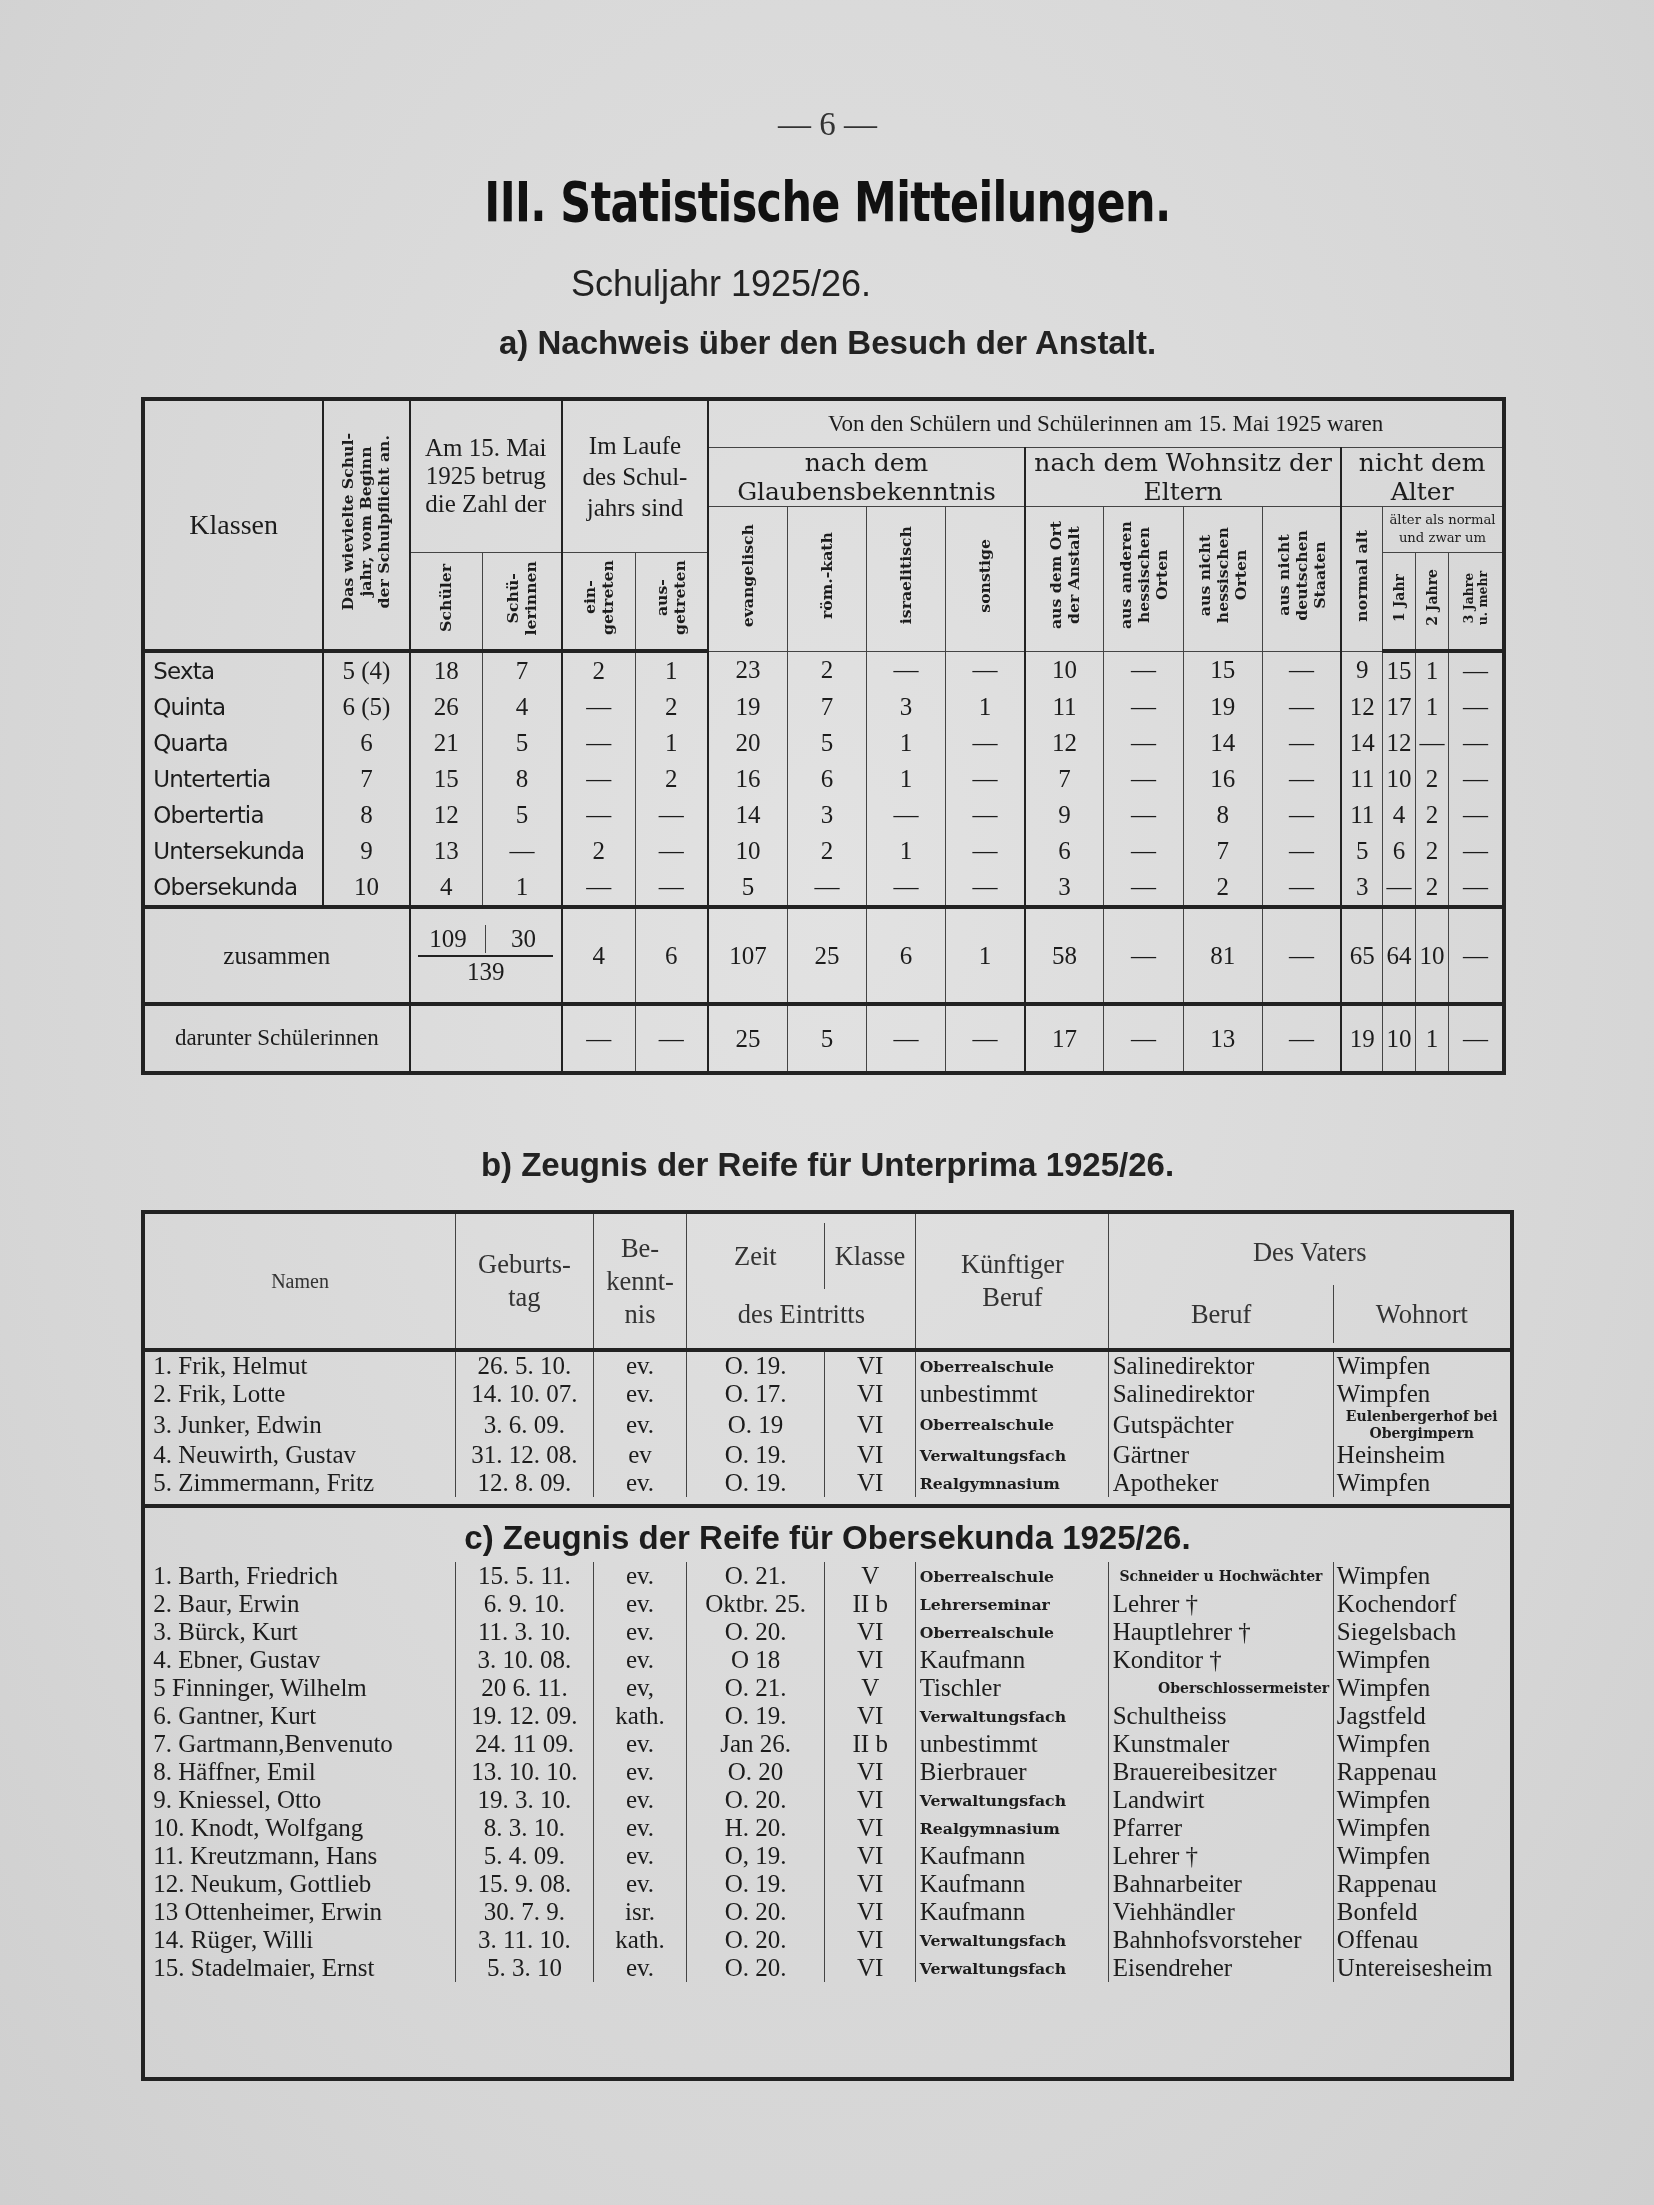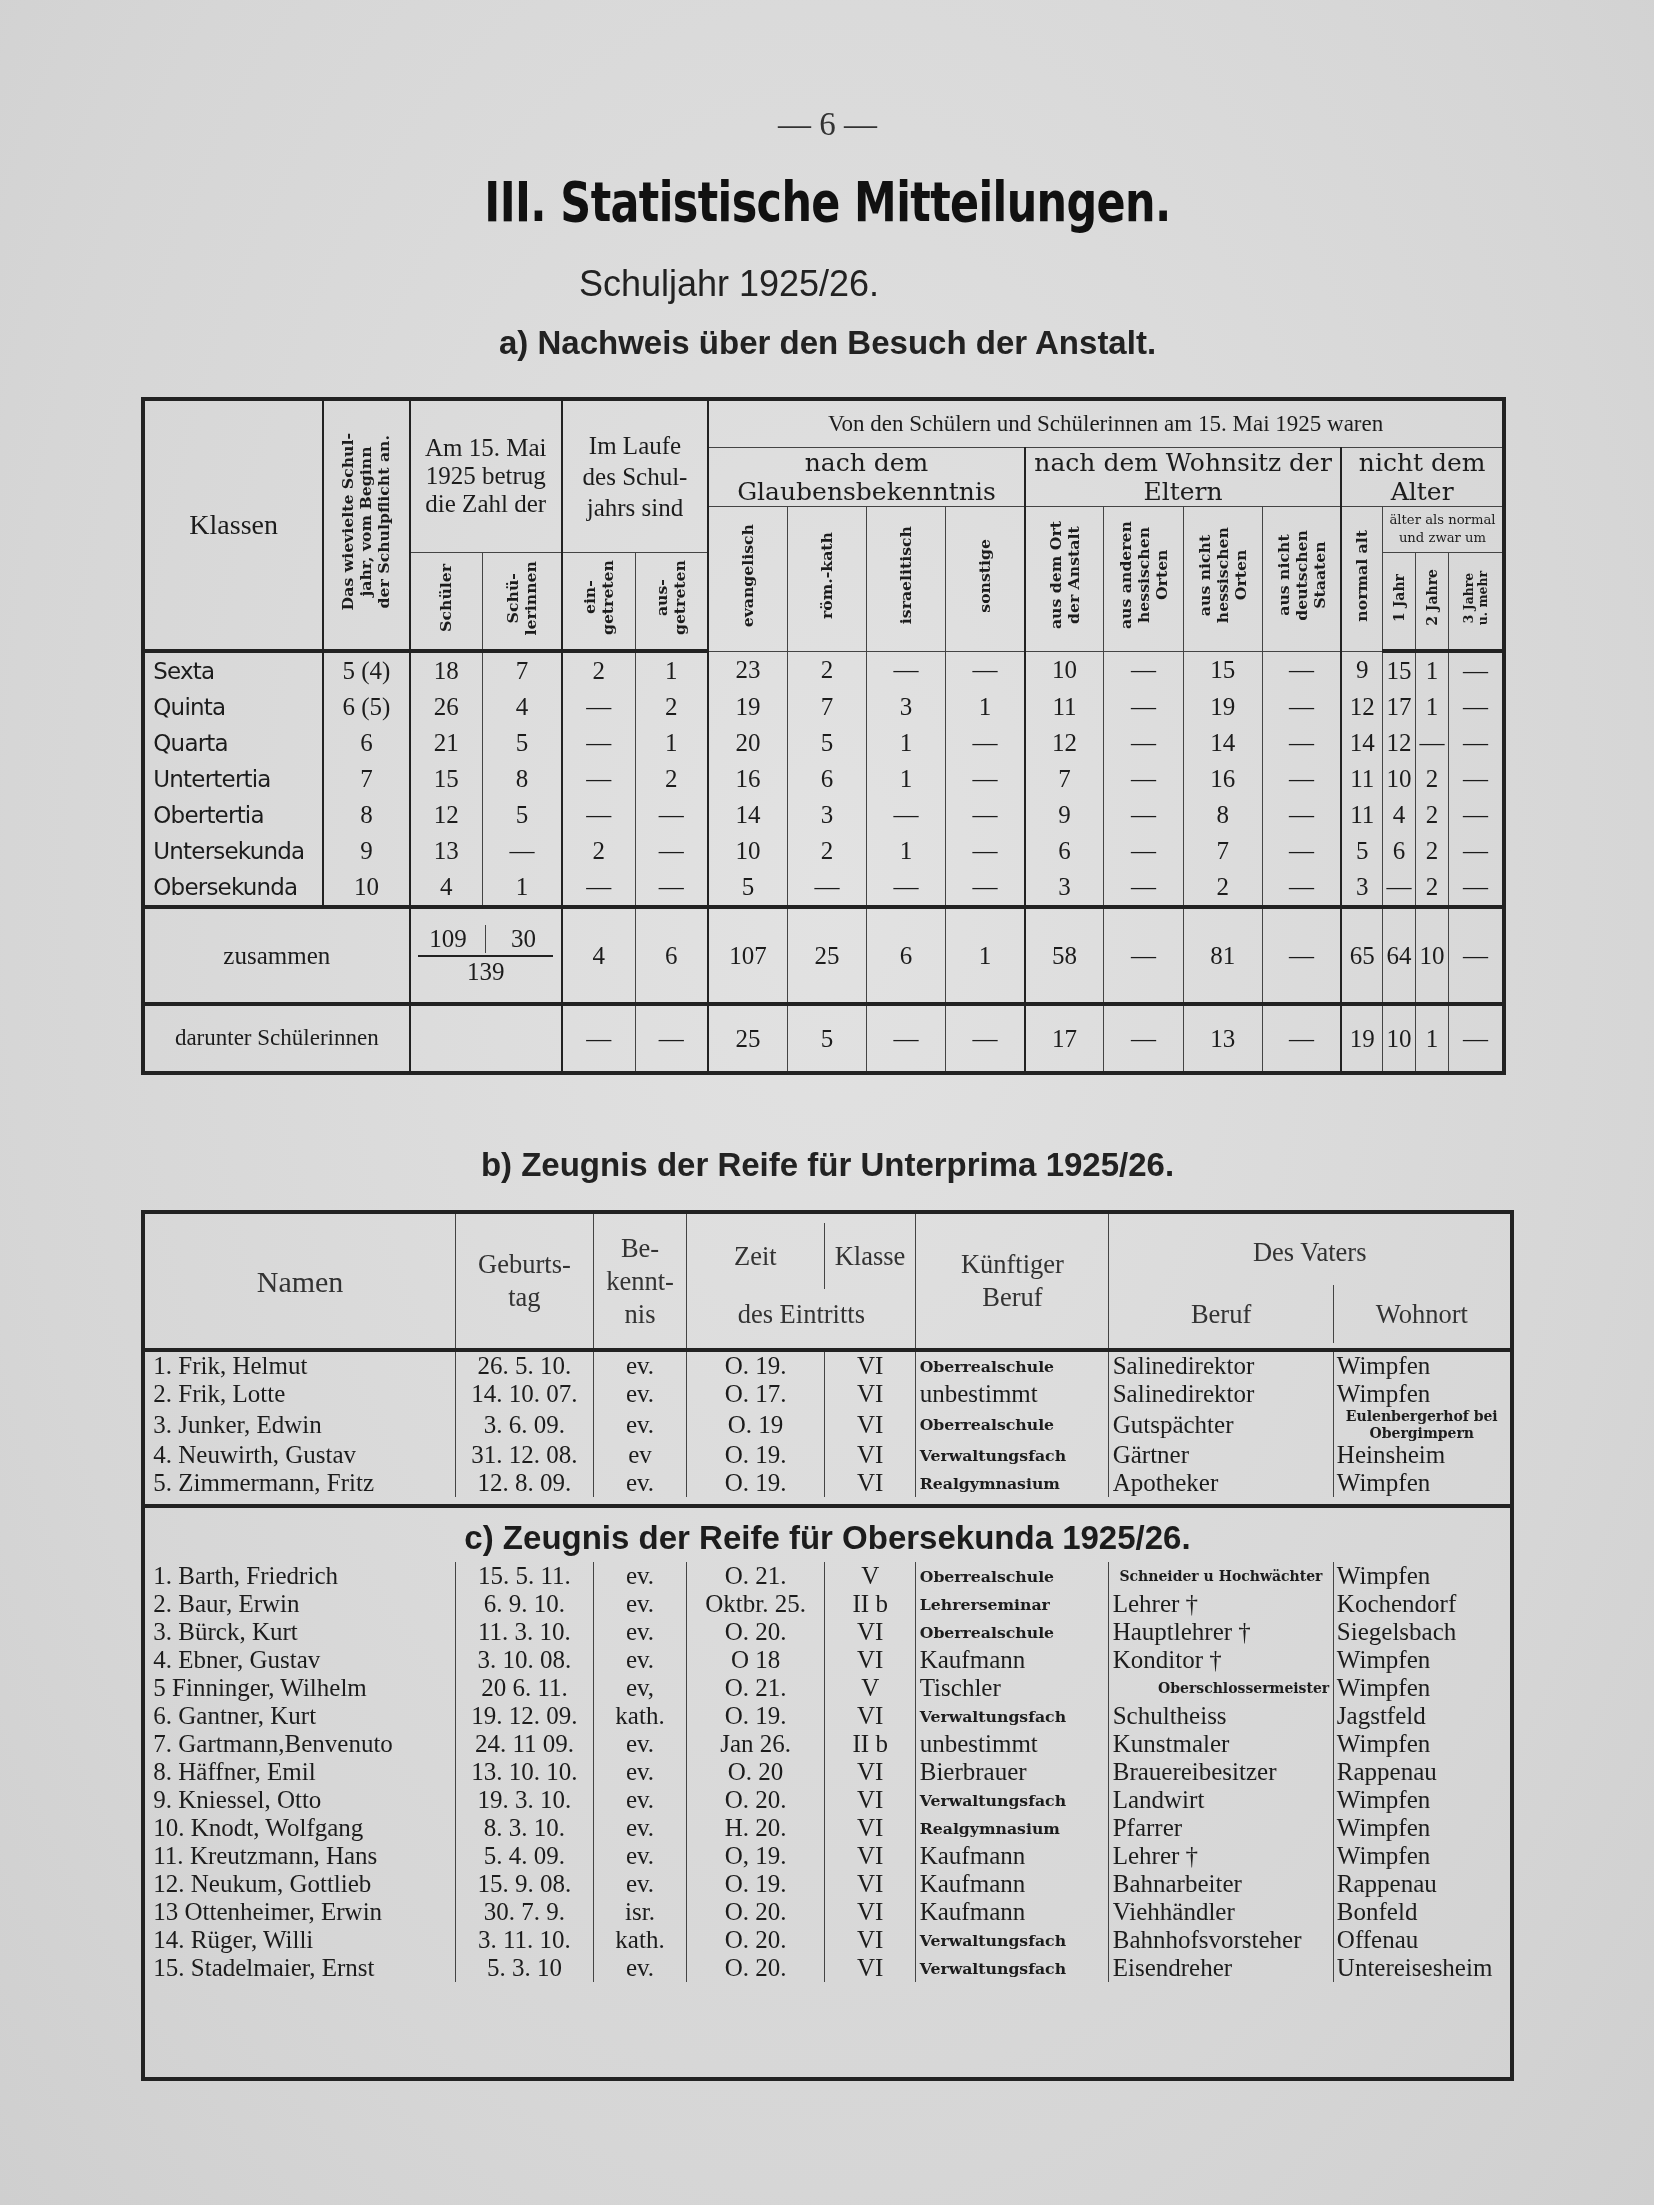--- a/index.html
+++ b/index.html
@@ -4,21 +4,21 @@
 <style>
   html, body { margin:0; padding:0; }
   body { width:1655px; height:2205px; background:#dcdcdc; position:relative; overflow:hidden;
          font-family:"Liberation Serif","DejaVu Serif",serif; color:#1c1c1c; }
   .page { position:absolute; left:0; top:0; width:1655px; height:2205px;
           background: radial-gradient(ellipse at 50% 40%, #e2e2e2 0%, #d6d6d6 70%, #cfcfcf 100%); }
   .pagenum { position:absolute; top:106px; left:0; width:1655px; text-align:center; font-size:33px; color:#333; }
   .title { position:absolute; top:170px; left:0; width:1655px; text-align:center;
            font-family:"DejaVu Sans", sans-serif; font-weight:bold; font-size:55px; letter-spacing:-0.8px;
            transform:scaleX(0.78); transform-origin:center; color:#111; }
-  .subtitle { position:absolute; top:263px; left:8px; width:1442px; text-align:center;
+  .subtitle { position:absolute; top:263px; left:0; width:1442px; text-align:center;
               font-family:"Liberation Sans", sans-serif; font-size:36px; color:#222; }
   .sec { position:absolute; left:0; width:1655px; text-align:center;
          font-family:"Liberation Sans", sans-serif; font-weight:bold; font-size:33px; color:#222; }
   
   .tblA { position:absolute; left:141px; top:397px; width:1365px; border-collapse:collapse;
           border:4.1px solid #222; table-layout:fixed; }
   .tblA td, .tblA th { border-left:0.8px solid #444; border-right:0.8px solid #444; padding:0; text-align:center;
           font-weight:normal; vertical-align:middle; font-size:25px; }
   .tblA .thick-l { border-left:2.5px solid #222; }
   .tblA th { border-bottom:0.8px solid #444; }
@@ -325,21 +325,21 @@
           <col style="width:137px">
           <col style="width:93px">
           <col style="width:137px">
         <col style="width:91px">
           <col style="width:192px">
           <col style="width:223px">
           <col style="width:176px">
       </colgroup>
       <thead>
         <tr class="hdrrow">
-          <th style="font-size:30px">Namen</th>
+          <th style="font-size:20px">Namen</th>
           <th class="vl" style="white-space:pre-line">Geburts-
 tag</th>
           <th class="vl" style="white-space:pre-line">Be-
 kennt-
 nis</th>
           <th class="vl" colspan="2" style="padding:0">
             <div style="display:flex;height:66px;align-items:center">
               <span style="flex:165;text-align:center">Zeit</span>
               <span style="flex:110;text-align:center;border-left:0.8px solid #444;height:66px;line-height:66px">Klasse</span>
             </div>

